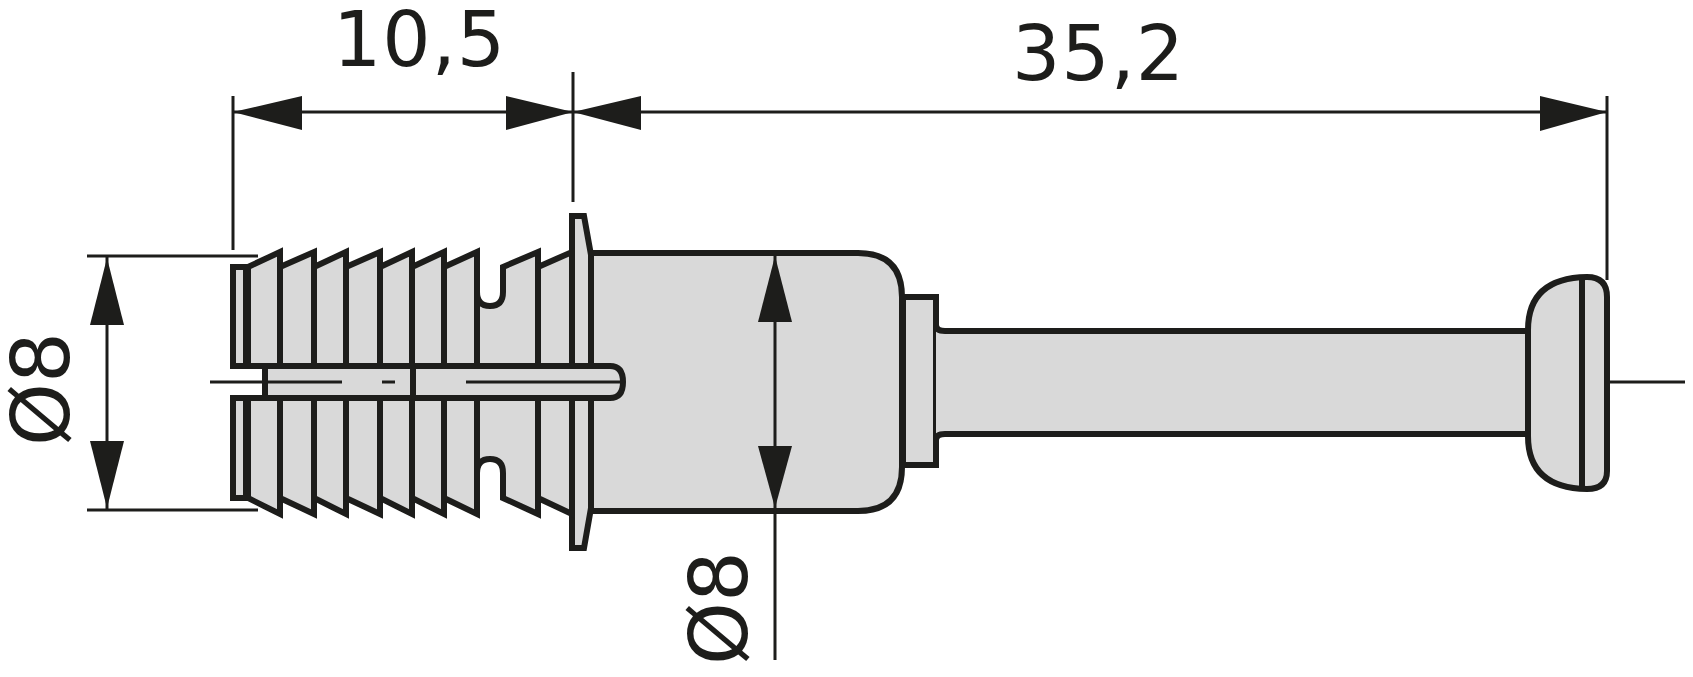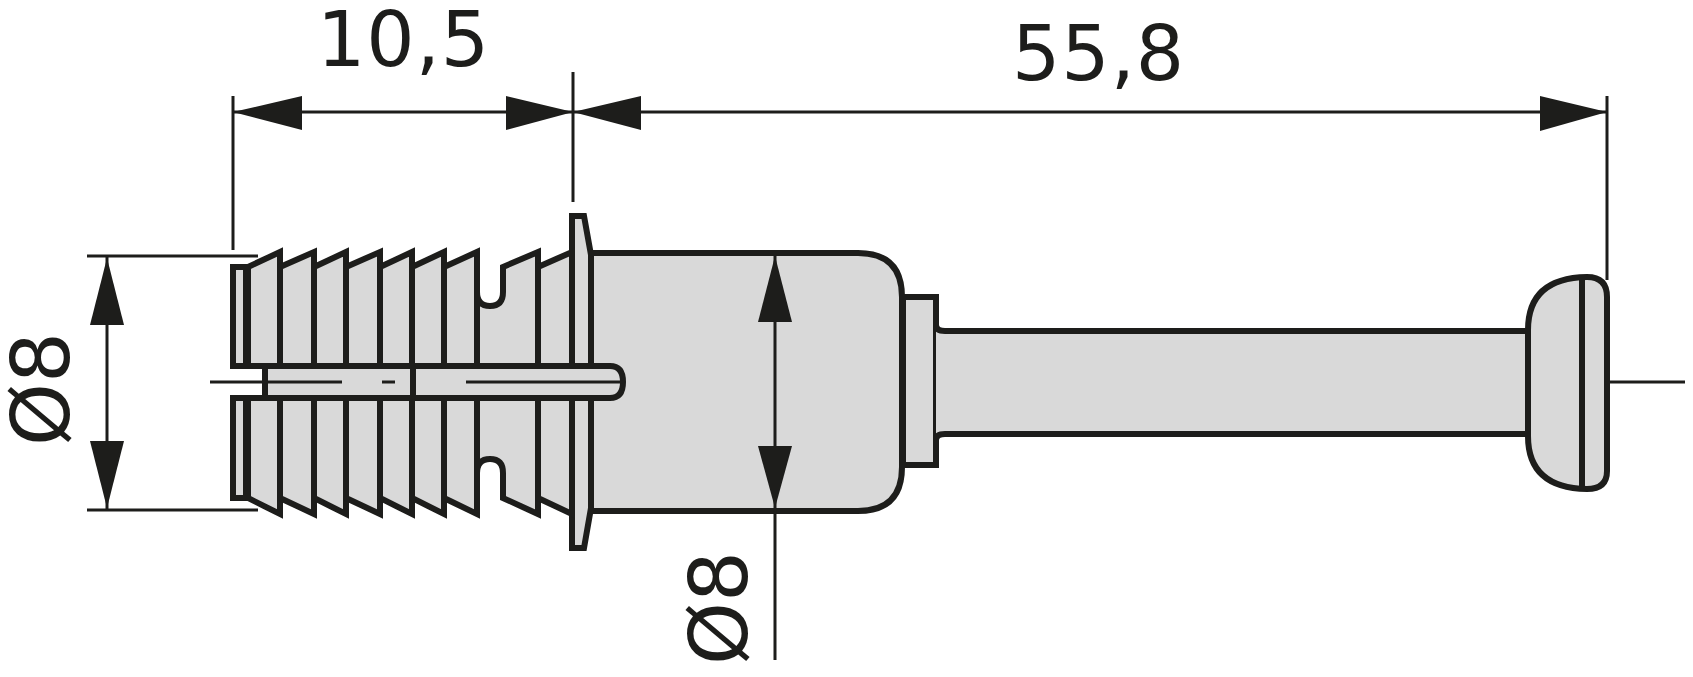--- a/index.html
+++ b/index.html
@@ -102,19 +102,19 @@
   <line class="thin" x1="466" y1="382" x2="623" y2="382"></line>
   <line class="thick" x1="413" y1="368" x2="413" y2="396"></line>
 
   <g>
     <line class="thin" x1="775" y1="256" x2="775" y2="660"></line>
     <polygon class="arrow" points="775,256 758,322 792,322"></polygon>
     <polygon class="arrow" points="775,508 758,446 792,446"></polygon>
   </g>
 </svg>
 
-<div class="lbl dim-top" style="left:317px; top:2px;">10,5</div>
+<div class="lbl dim-top" style="left:333px; top:2px;">10,5</div>
 
-<div class="lbl dim-top" style="left:1012px; top:16px;">55,8</div>
+<div class="lbl dim-top" style="left:1012px; top:16px;">35,2</div>
 
 <div class="lbl dim-rot" style="left:2px; top:446px;">Ø8</div>
 
 <div class="lbl dim-rot" style="left:680px; top:665px;">Ø8</div>
 
 </body></html>

